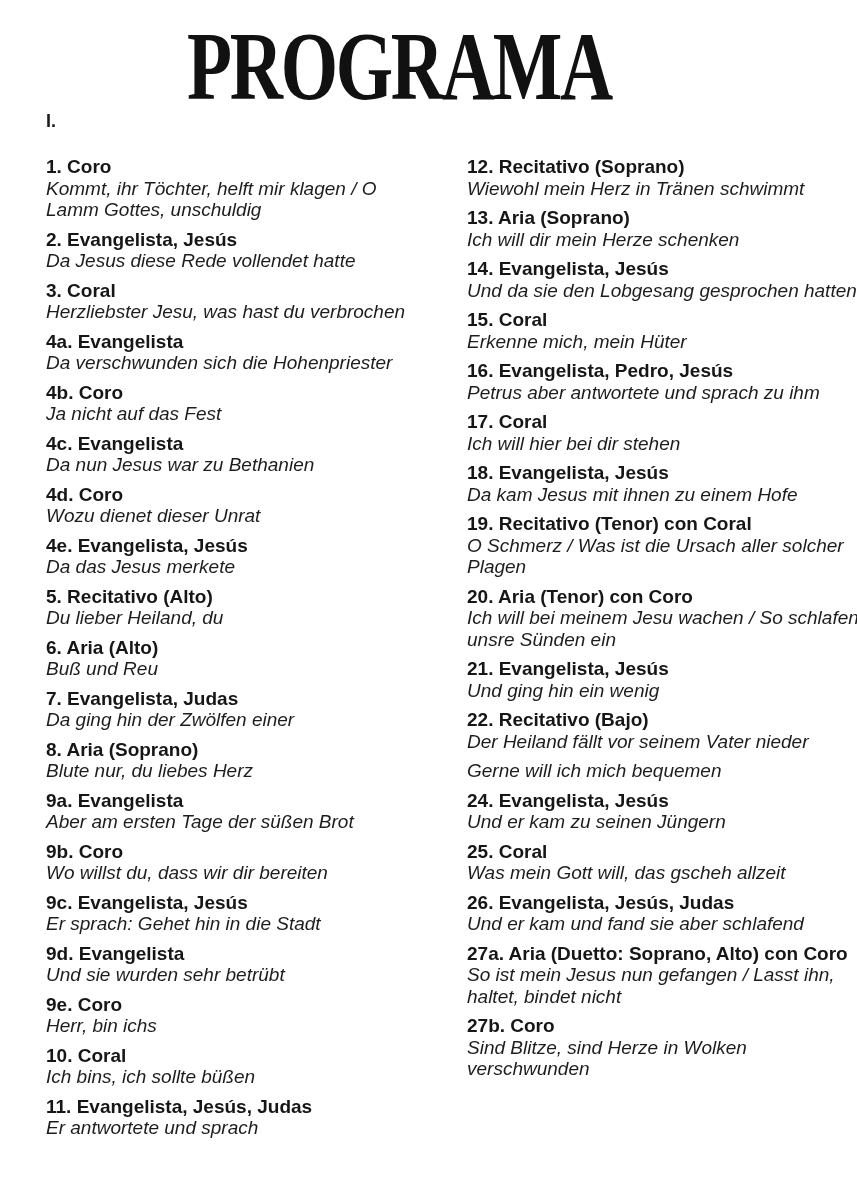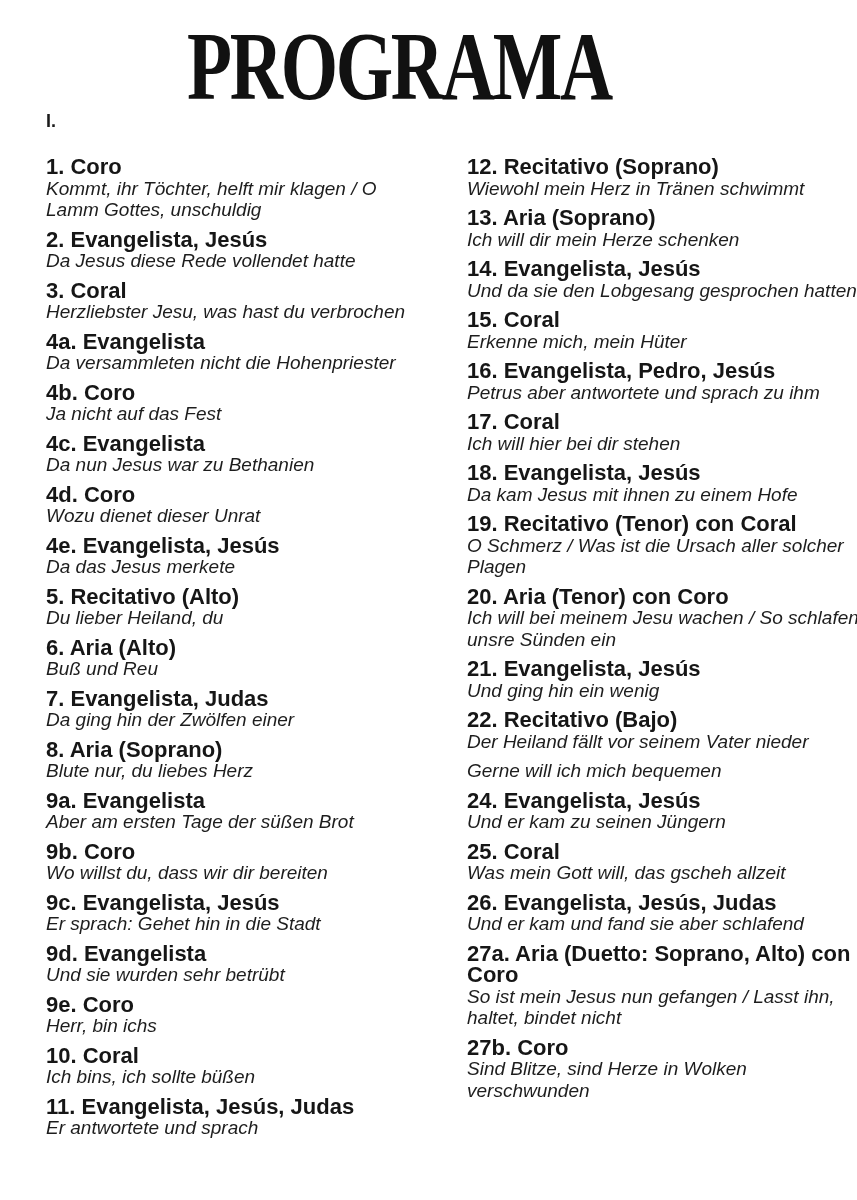--- a/index.html
+++ b/index.html
@@ -49,21 +49,21 @@
   .column {
     display: block;
   }
   .entry {
     margin-bottom: 8px;
   }
   .col-left .entry { width: 372px; }
   .col-right .entry { width: 392px; margin-left: 15px; }
   .entry-heading {
     font-weight: 700;
-    font-size: 22px;
+    font-size: 19px;
     line-height: 21.5px;
     color: #161616;
   }
   .entry-incipit {
     font-style: italic;
     font-size: 19px;
     line-height: 21.5px;
     color: #1d1d1d;
   }
 </style>
@@ -87,21 +87,21 @@
         <div class="entry">
     <div class="entry-heading">2. Evangelista, Jesús</div>
     <div class="entry-incipit">Da Jesus diese Rede vollendet hatte</div>
   </div>
         <div class="entry">
     <div class="entry-heading">3. Coral</div>
     <div class="entry-incipit">Herzliebster Jesu, was hast du verbrochen</div>
   </div>
         <div class="entry">
     <div class="entry-heading">4a. Evangelista</div>
-    <div class="entry-incipit">Da versammleten nicht die Hohenpriester</div>
+    <div class="entry-incipit">Da verschwunden sich die Hohenpriester</div>
   </div>
         <div class="entry">
     <div class="entry-heading">4b. Coro</div>
     <div class="entry-incipit">Ja nicht auf das Fest</div>
   </div>
         <div class="entry">
     <div class="entry-heading">4c. Evangelista</div>
     <div class="entry-incipit">Da nun Jesus war zu Bethanien</div>
   </div>
         <div class="entry">

